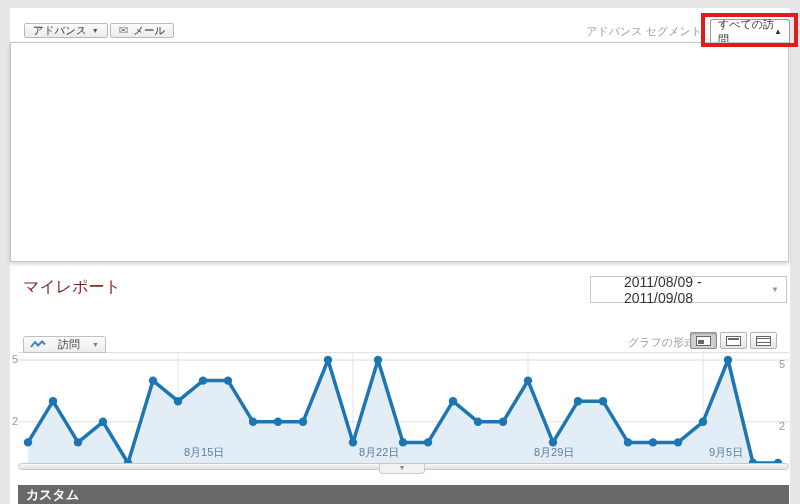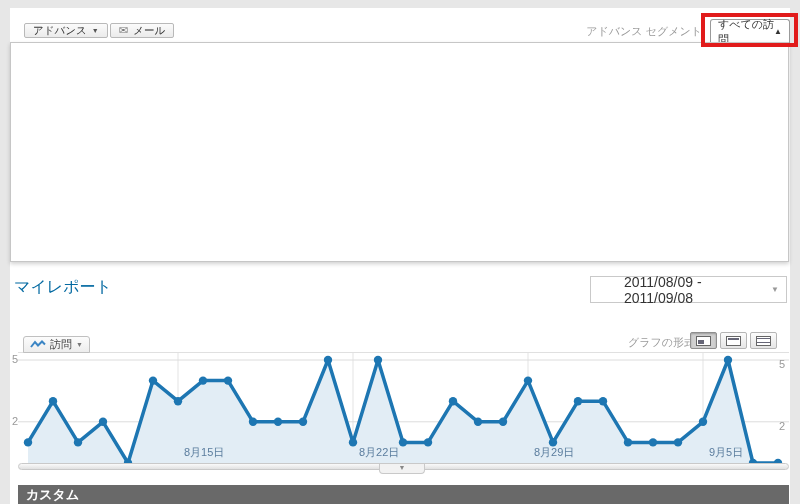--- a/index.html
+++ b/index.html
@@ -41,29 +41,29 @@
     border:1px solid #b9bcc6; text-align:center; font-size:7px; color:#44618e; line-height:14px; cursor:pointer; }
   .sb-up { top:0; } .sb-down { bottom:0; }
   .sb-thumb { position:absolute; left:1px; right:1px; top:16px; height:72px;
     background:linear-gradient(#e6ecf8,#c3d2ec); border:1px solid #93a9cc; border-radius:1px; cursor:pointer; }
   .custom-box { position:absolute; left:572px; top:77px; width:172px; height:148px; background:#fff; border:1px solid #a8a8a8; }
   .apply-btn { position:absolute; left:654px; top:231px; height:19px; padding:0 7px; font-size:12px; color:#222;
     background:linear-gradient(#fefefe,#dfdfdf); border:1px solid #9a9a9a; border-radius:3px; cursor:pointer; }
   .cancel-link { position:absolute; left:697px; top:234px; font-size:12px; color:#3d77b3; cursor:pointer; }
 
   
-  .myreport-title { position:absolute; left:14px; top:277px; font-size:16px; color:#0369a1; }
+  .myreport-title { position:absolute; left:23px; top:277px; font-size:16px; color:#7f1d1d; }
   .date-select { position:absolute; left:590px; top:276px; width:197px; height:27px; background:#fff;
     border:1px solid #c9c9c9; display:flex; align-items:center; cursor:pointer; }
   .date-select .dr-text { padding-left:8px; font-size:14px; color:#333; flex:1;margin-left:25px; }
   .date-select .caret { padding-right:7px; font-size:8px; color:#999; }
 
   
   .visits-tab { position:absolute; left:23px; top:336px; height:17px; display:inline-flex; align-items:center;
-    gap:4px; padding:0 6px; background:linear-gradient(#fcfcfc,#ededed); border:1px solid #c0c0c0;
+    gap:12px; padding:0 6px; background:linear-gradient(#fcfcfc,#ededed); border:1px solid #c0c0c0;
     border-radius:3px 3px 0 0; font-size:11px; color:#444; cursor:pointer; z-index:3; }
   .visits-tab .caret { font-size:7px; color:#777; }
   .format-label { position:absolute; left:628px; top:335px; font-size:11px; color:#9a9a9a; }
   .fmt-btn { position:absolute; top:332px; width:27px; height:17px; background:linear-gradient(#fcfcfc,#e5e5e5);
     border:1px solid #b5b5b5; border-radius:2px; display:flex; align-items:center; justify-content:center; cursor:pointer; }
   .fmt-btn.sel { background:#d0d0d0; border-color:#8e8e8e; box-shadow:inset 0 1px 2px rgba(0,0,0,.25); }
   .fmt-ic { width:15px; height:10px; border:1px solid #666; background:#fff; position:relative; }
   .fmt-ic.big::after { content:""; position:absolute; left:1px; bottom:1px; width:6px; height:4px; background:#667; }
   .fmt-ic.one::after { content:""; position:absolute; left:1px; right:1px; top:1px; height:2px; background:#667; }
   .fmt-ic.multi { background:repeating-linear-gradient(#fff 0 1px,#667 1px 2.5px,#fff 2.5px 3.5px); }

